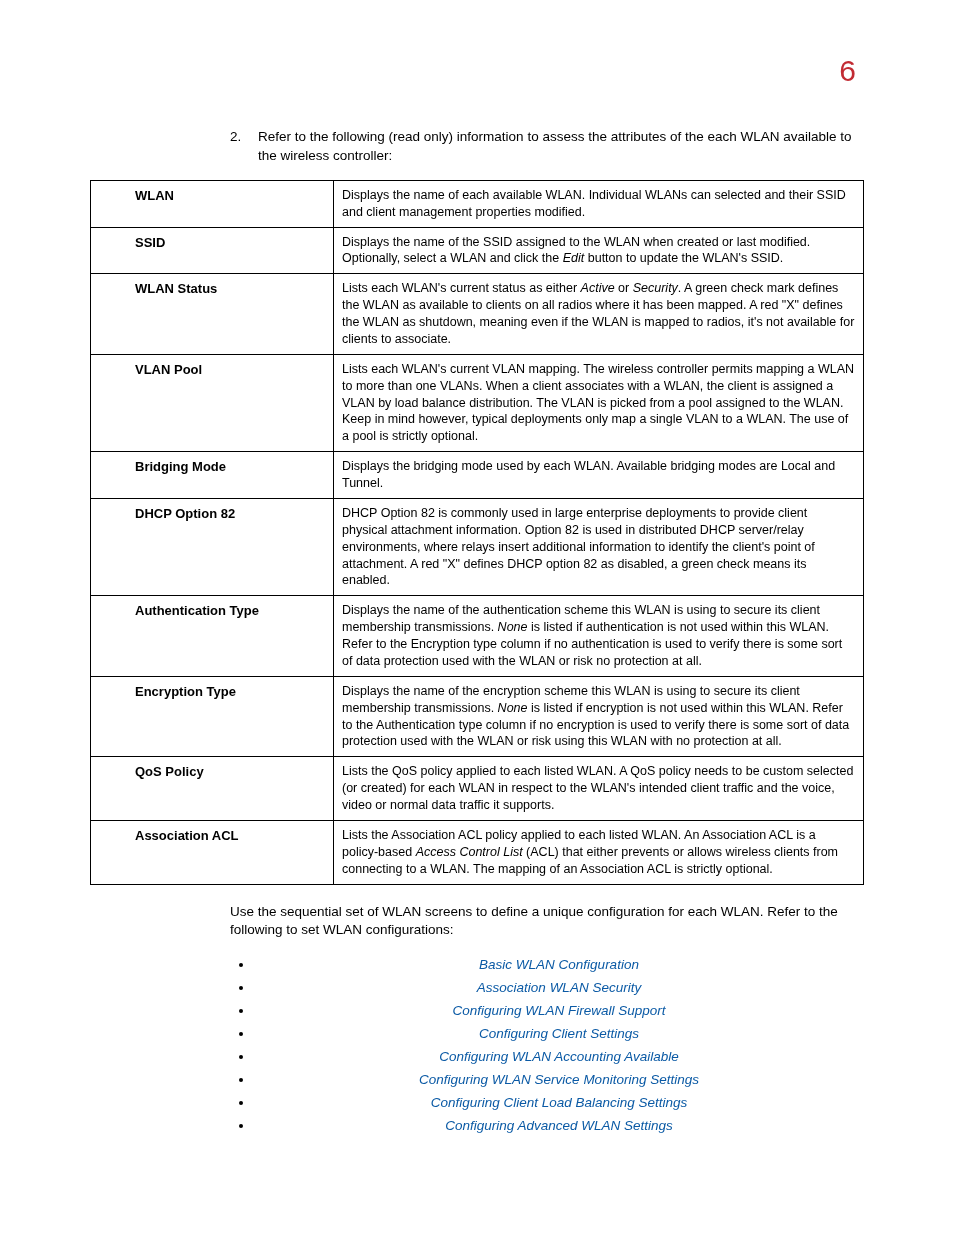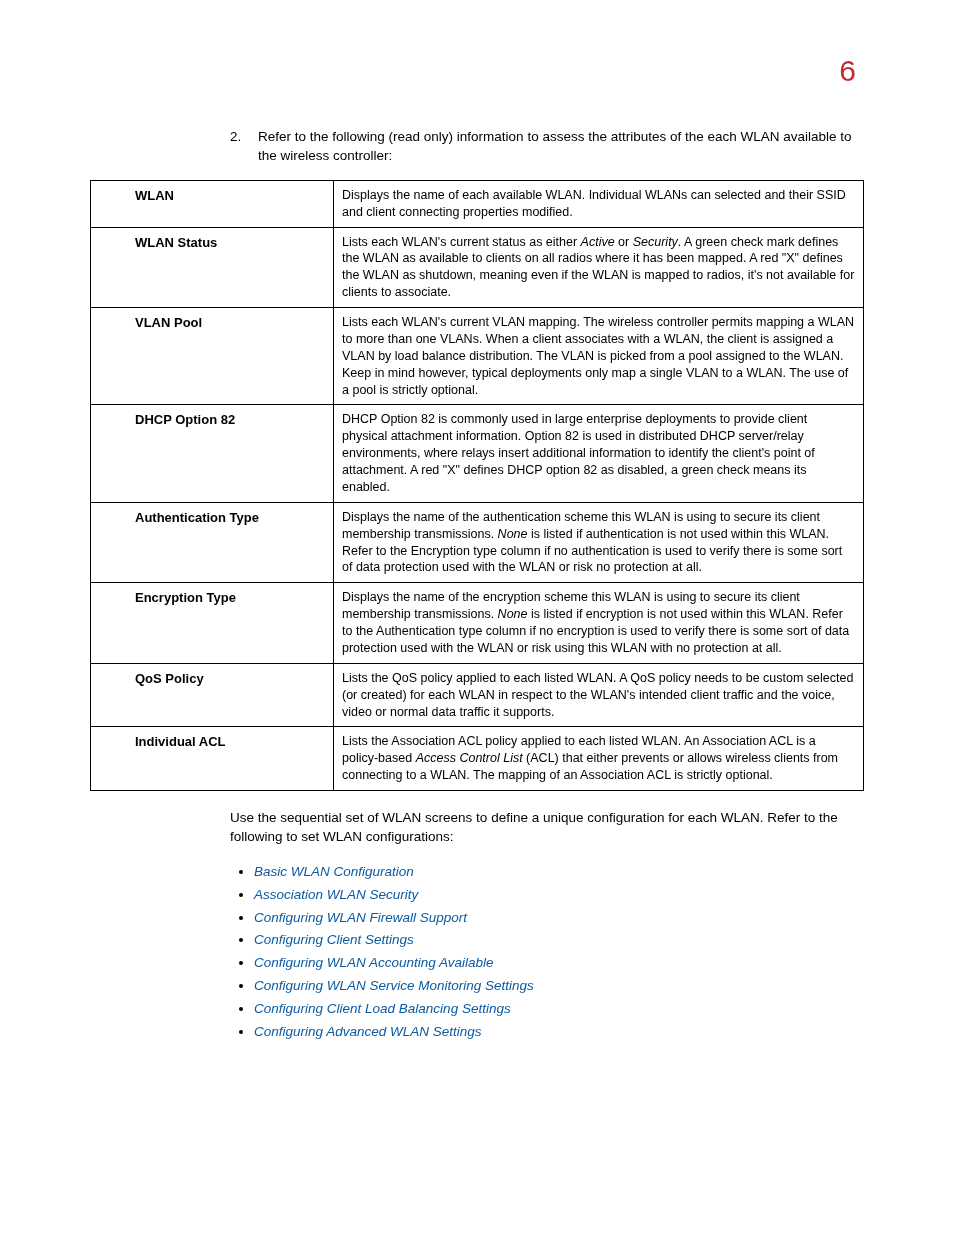--- a/index.html
+++ b/index.html
@@ -46,20 +46,21 @@
     padding-left: 44px;
   }
   .after-table {
     margin-left: 140px;
     margin-bottom: 16px;
   }
   ul.links {
     margin-left: 140px;
     padding-left: 24px;
     margin-top: 4px;
+    text-align: center;
   }
   ul.links li {
     margin: 4px 0;
     list-style-type: disc;
   }
   ul.links li span {
     color: #0b5aa5;
     font-style: italic;
   }
   em { font-style: italic; }
@@ -71,48 +72,56 @@
 
 <div class="intro">
   <div class="intro-num">2.</div>
   <div>Refer to the following (read only) information to assess the attributes of the each WLAN available to the wireless controller:</div>
 </div>
 
 <table class="defs">
   <tbody id="defs-body">
       <tr>
         <td class="term">WLAN</td>
-        <td>Displays the name of each available WLAN. Individual WLANs can selected and their SSID and client connecting properties modified.</td>
+        <td>Displays the name of each available WLAN. Individual WLANs can selected and their SSID and client management properties modified.</td>
+      </tr>
+      <tr>
+        <td class="term">SSID</td>
+        <td>Displays the name of the SSID assigned to the WLAN when created or last modified. Optionally, select a WLAN and click the <em>Edit</em> button to update the WLAN's SSID.</td>
       </tr>
       <tr>
         <td class="term">WLAN Status</td>
         <td>Lists each WLAN's current status as either <em>Active</em> or <em>Security</em>. A green check mark defines the WLAN as available to clients on all radios where it has been mapped. A red "X" defines the WLAN as shutdown, meaning even if the WLAN is mapped to radios, it's not available for clients to associate.</td>
       </tr>
       <tr>
         <td class="term">VLAN Pool</td>
         <td>Lists each WLAN's current VLAN mapping. The wireless controller permits mapping a WLAN to more than one VLANs. When a client associates with a WLAN, the client is assigned a VLAN by load balance distribution. The VLAN is picked from a pool assigned to the WLAN. Keep in mind however, typical deployments only map a single VLAN to a WLAN. The use of a pool is strictly optional.</td>
+      </tr>
+      <tr>
+        <td class="term">Bridging Mode</td>
+        <td>Displays the bridging mode used by each WLAN. Available bridging modes are Local and Tunnel.</td>
       </tr>
       <tr>
         <td class="term">DHCP Option 82</td>
         <td>DHCP Option 82 is commonly used in large enterprise deployments to provide client physical attachment information. Option 82 is used in distributed DHCP server/relay environments, where relays insert additional information to identify the client's point of attachment. A red "X" defines DHCP option 82 as disabled, a green check means its enabled.</td>
       </tr>
       <tr>
         <td class="term">Authentication Type</td>
         <td>Displays the name of the authentication scheme this WLAN is using to secure its client membership transmissions. <em>None</em> is listed if authentication is not used within this WLAN. Refer to the Encryption type column if no authentication is used to verify there is some sort of data protection used with the WLAN or risk no protection at all.</td>
       </tr>
       <tr>
         <td class="term">Encryption Type</td>
         <td>Displays the name of the encryption scheme this WLAN is using to secure its client membership transmissions. <em>None</em> is listed if encryption is not used within this WLAN. Refer to the Authentication type column if no encryption is used to verify there is some sort of data protection used with the WLAN or risk using this WLAN with no protection at all.</td>
       </tr>
       <tr>
         <td class="term">QoS Policy</td>
         <td>Lists the QoS policy applied to each listed WLAN. A QoS policy needs to be custom selected (or created) for each WLAN in respect to the WLAN's intended client traffic and the voice, video or normal data traffic it supports.</td>
       </tr>
       <tr>
-        <td class="term">Individual ACL</td>
+        <td class="term">Association ACL</td>
         <td>Lists the Association ACL policy applied to each listed WLAN. An Association ACL is a policy-based <em>Access Control List</em> (ACL) that either prevents or allows wireless clients from connecting to a WLAN. The mapping of an Association ACL is strictly optional.</td>
       </tr>
     </tbody>
 </table>
 
 <div class="after-table">Use the sequential set of WLAN screens to define a unique configuration for each WLAN. Refer to the following to set WLAN configurations:</div>
 
 <ul class="links" id="links-list">
     <li><span>Basic WLAN Configuration</span></li>
     <li><span>Association WLAN Security</span></li>

